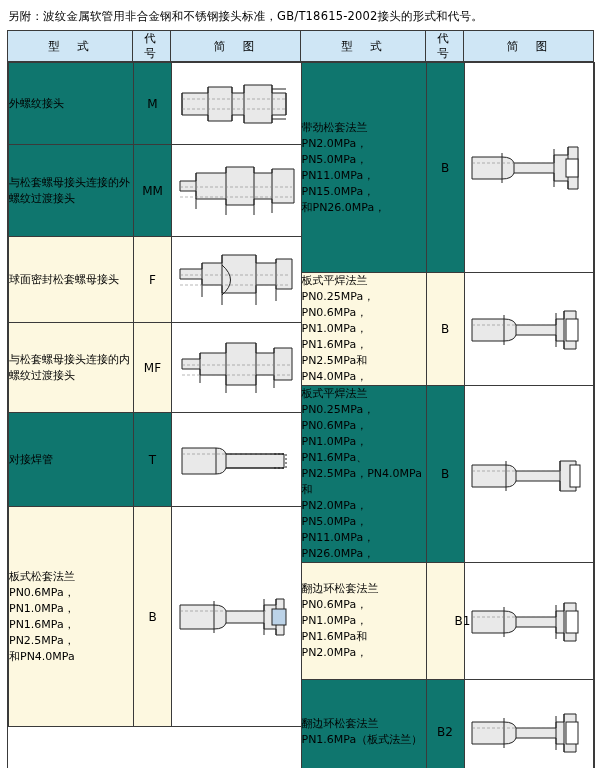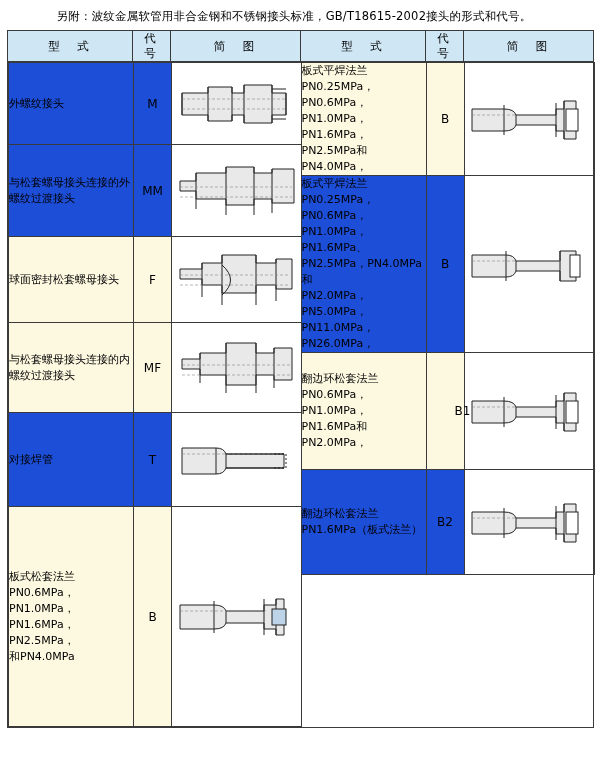--- a/index.html
+++ b/index.html
@@ -20,21 +20,20 @@
     position: relative;
     box-sizing: border-box;
     padding: 0;
   }
   .caption {
     font-size: 11.5px;
     line-height: 16px;
     padding: 8px 20px 6px 8px;
     letter-spacing: 0.2px;
     white-space: nowrap;
-    text-align: center;
   }
   table.main {
     border-collapse: collapse;
     table-layout: fixed;
     width: 586px;
     margin: 0 7px;
     border: 1px solid #3a3a3a;
   }
   table.main td, table.main th {
     border: 1px solid #3a3a3a;
@@ -61,21 +60,21 @@
   .code-cell {
     text-align: center;
     font-size: 12px;
   }
   .fig-cell {
     text-align: center;
     background: #ffffff;
     padding: 2px 0;
   }
   .yellow { background: #fdf8e0; }
-  .white  { background: #1d4ed8; }
+  .white  { background: #0f766e; }
   svg { display: block; margin: 0 auto; }
 </style>
 </head>
 <body>
 
 <div class="page">
 
   <div class="caption">另附：波纹金属软管用非合金钢和不锈钢接头标准，GB/T18615-2002接头的形式和代号。</div>
 
   <table class="main">
@@ -197,20 +196,37 @@
             </table>
           </td>
           <td colspan="3" style="padding: 0px; border: none; vertical-align: top;">
             <table style="border-collapse: collapse; table-layout: fixed; width: 100%;">
               <colgroup>
                 <col style="width:125px">
                 <col style="width:38px">
                 <col style="width:130px">
               </colgroup>
               <tbody>
+                <tr style="height: 210px;">
+                  <td class="type-cell white" style="border: 1px solid rgb(58, 58, 58);">
+                    <div>带劲松套法兰</div>
+                    <div>PN2.0MPa，　PN5.0MPa，</div>
+                    <div>PN11.0MPa，PN15.0MPa，</div>
+                    <div>和PN26.0MPa，</div>
+                  </td>
+                  <td class="code-cell white" style="border: 1px solid rgb(58, 58, 58);">B</td>
+                  <td class="fig-cell" style="border: 1px solid rgb(58, 58, 58);">
+                    <svg width="126" height="74" viewBox="0 0 126 74">
+        <path d="M6 26 h30 q10 0 12 6 h40 v-8 h14 v-8 h10 v42 h-10 v-8 h-14 v-8 h-40 q-2 6 -12 6 h-30 z" stroke="#222" fill="#e9e9e9" stroke-width="1"></path>
+        <path d="M36 22 v30 M48 32 v10 M88 18 v38 M102 16 v42" stroke="#222" fill="none" stroke-width="1"></path>
+        <rect x="100" y="28" width="12" height="18" fill="#ffffff" stroke="#222" stroke-width="1"></rect>
+        <path d="M6 32 h82" stroke="#888" stroke-width="0.6" fill="none" stroke-dasharray="3 2"></path>
+      </svg>
+                  </td>
+                </tr>
                 <tr style="height: 97px;">
                   <td class="type-cell yellow" style="border: 1px solid rgb(58, 58, 58);">
                     <div>板式平焊法兰</div>
                     <div>PN0.25MPa，PN0.6MPa，</div>
                     <div>PN1.0MPa，PN1.6MPa，</div>
                     <div>PN2.5MPa和PN4.0MPa，</div>
                   </td>
                   <td class="code-cell yellow" style="border: 1px solid rgb(58, 58, 58);">B</td>
                   <td class="fig-cell" style="border: 1px solid rgb(58, 58, 58);">
                     <svg width="126" height="72" viewBox="0 0 126 72">

